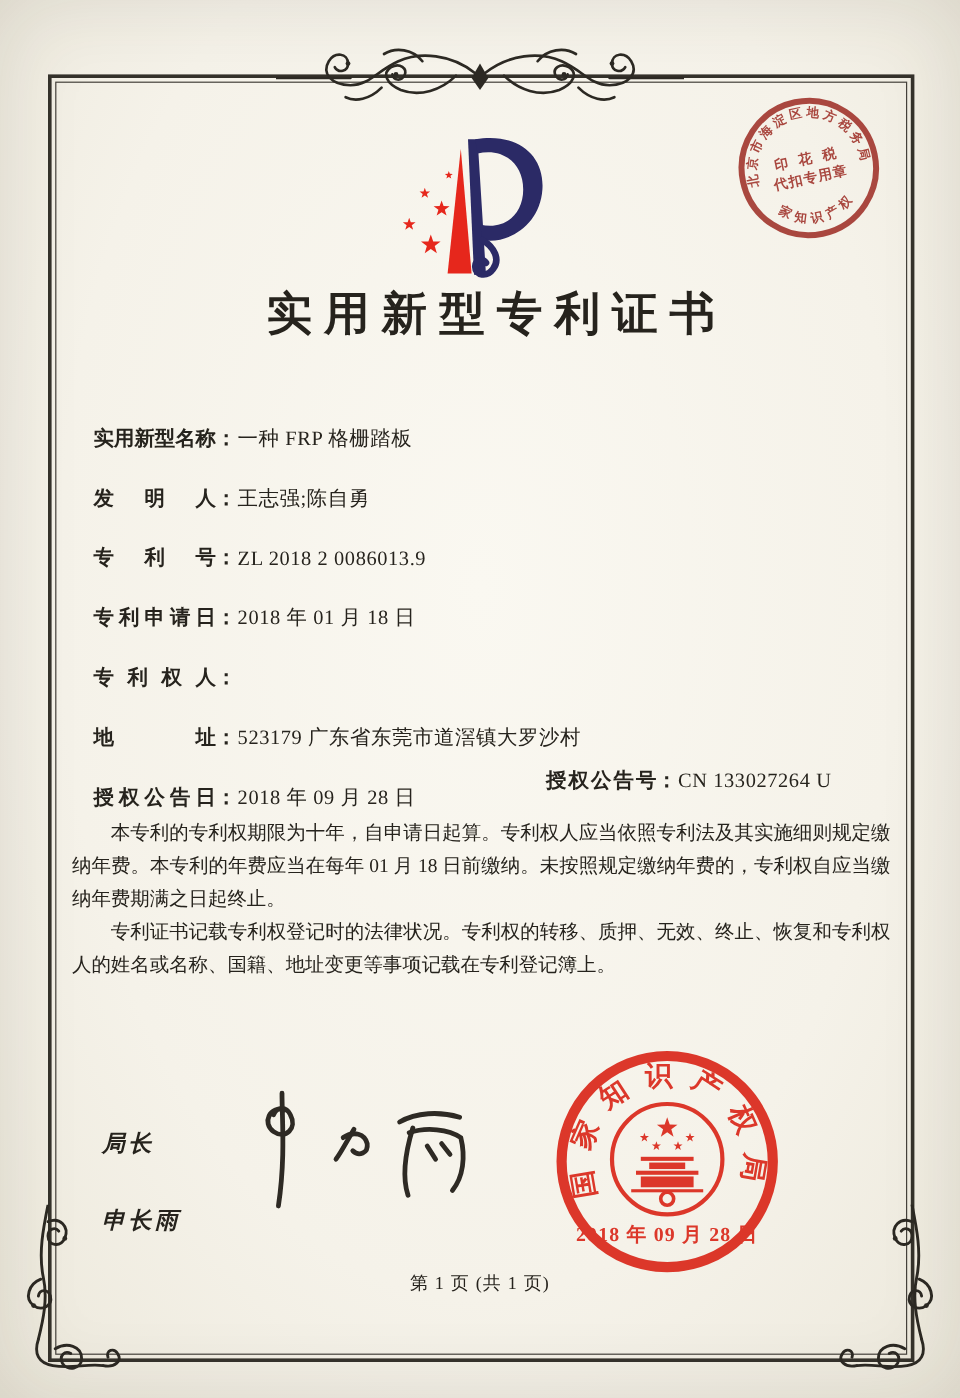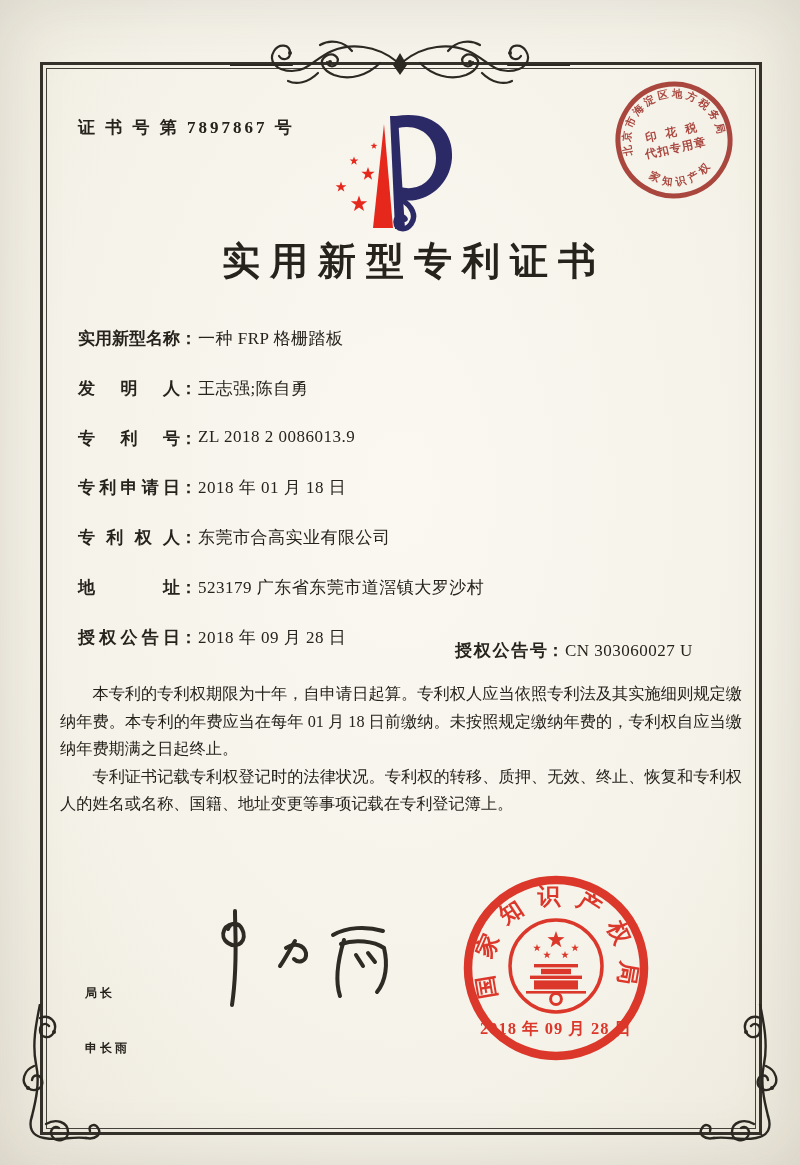--- a/index.html
+++ b/index.html
@@ -10,29 +10,29 @@
     font-family:"Liberation Serif","DejaVu Serif",serif;
     color:#26231d;overflow:hidden;
   }
   .frame{position:absolute;top:62px;left:40px;right:38px;bottom:30px;border:3px solid #34312a;}
   .frame::after{content:"";position:absolute;inset:3px;border:1px solid #44403a;}
   .ornament{position:absolute;}
   .cert-no{position:absolute;left:78px;top:116px;font-size:17px;letter-spacing:3px;font-weight:bold;}
   .logo{position:absolute;left:326px;top:108px;}
   .title{position:absolute;left:0;right:0;top:236px;text-align:center;font-size:38px;font-weight:bold;letter-spacing:10px;padding-left:28px;}
   .fields{position:absolute;left:78px;top:327px;right:60px;}
-  .frow{position:relative;height:49.8px;display:flex;align-items:flex-start;font-size:17px;}
+  .frow{position:relative;height:49.8px;display:flex;align-items:flex-end;font-size:17px;}
   .flabel{display:inline-block;width:102px;text-align:justify;text-align-last:justify;font-weight:bold;}
   .fcolon{font-weight:bold;}
   .fvalue{margin-left:1px;letter-spacing:.5px;}
   .grant{position:absolute;left:377px;top:0;height:100%;display:flex;align-items:center;}
   .grant .flabel{width:92px;}
   .body-text{position:absolute;left:60px;top:681px;width:682px;font-size:16.2px;line-height:27.6px;text-align:justify;}
   .body-text p{margin:0;text-indent:2em;}
-  .signer{position:absolute;left:85px;top:985px;font-size:12px;letter-spacing:3px;font-weight:bold;}
+  .signer{position:absolute;left:85px;top:940px;font-size:19px;letter-spacing:3px;font-weight:bold;font-style:italic;}
   .signer .name{margin-top:38px;}
   .signature{position:absolute;left:185px;top:903px;}
   .office-seal{position:absolute;left:460px;top:872px;}
   .tax-seal{position:absolute;left:609px;top:75px;}
   .footer{position:absolute;left:0;right:0;top:1060px;text-align:center;font-size:15px;letter-spacing:1px;}
   svg text{font-family:"Liberation Serif","DejaVu Serif",serif;}
 </style>
 </head>
 <body>
 
@@ -75,21 +75,20 @@
       <path d="M38 14 C 48 10, 56 18, 52 28 C 48 36, 38 34, 38 26 C 38 20, 44 18, 47 22"></path>
       <path d="M32 62 C 22 66, 18 78, 26 84 C 33 89, 42 84, 40 76 C 38 70, 31 70, 30 76"></path>
       <path d="M30 112 C 26 124, 30 132, 42 134 C 58 137, 70 132, 84 134"></path>
       <path d="M44 120 C 54 114, 66 118, 66 128 C 66 137, 54 139, 50 132 C 47 126, 52 121, 57 124"></path>
       <path d="M84 134 C 94 136, 100 130, 96 124 C 93 119, 86 121, 88 127"></path>
       <circle cx="52" cy="28" r="2" fill="#2b2822" stroke="none"></circle>
       <circle cx="26" cy="84" r="2" fill="#2b2822" stroke="none"></circle>
     </g>
   </svg>
 
-  <div class="cert-no">证 书 号 第 7897867 号</div>
 
   <svg class="logo" width="160" height="124" viewBox="0 0 160 124">
 
     <polygon points="58,16 47,120 67,120" fill="#e6271c"></polygon>
 
     <polygon points="64,8 72,8 79,121 69,121" fill="#2b2a66"></polygon>
 
     <path d="M70 8 C 106 2, 128 22, 126 50 C 124 80, 97 96, 76 92 L 74 79 C 93 84, 110 72, 110 50 C 110 28, 93 15, 72 20 Z" fill="#2b2a66"></path>
     <path d="M76 92 C 86 98, 91 108, 85 116 C 80 123, 70 122, 70 114 C 70 109, 76 107, 79 111" fill="none" stroke="#2b2a66" stroke-width="5.5" stroke-linecap="round"></path>
 
@@ -121,35 +120,34 @@
       <span class="fvalue">ZL 2018 2 0086013.9</span>
     </div>
     <div class="frow">
       <span class="flabel">专利申请日</span>
         <span class="fcolon">：</span>
       <span class="fvalue">2018 年 01 月 18 日</span>
     </div>
     <div class="frow">
       <span class="flabel">专利权人</span>
         <span class="fcolon">：</span>
-      <span class="fvalue">东莞市合高实业有限公司</span>
     </div>
     <div class="frow">
       <span class="flabel">地址</span>
         <span class="fcolon">：</span>
       <span class="fvalue">523179 广东省东莞市道滘镇大罗沙村</span>
     </div>
     <div class="frow">
       <span class="flabel">授权公告日</span>
         <span class="fcolon">：</span>
       <span class="fvalue">2018 年 09 月 28 日</span>
       <span class="grant">
         <span class="flabel">授权公告号</span>
           <span class="fcolon">：</span>
-        <span class="fvalue">CN 303060027 U</span>
+        <span class="fvalue">CN 133027264 U</span>
       </span>
     </div>
   </div>
 
   <div class="body-text">
     <p>本专利的专利权期限为十年，自申请日起算。专利权人应当依照专利法及其实施细则规定缴纳年费。本专利的年费应当在每年 01 月 18 日前缴纳。未按照规定缴纳年费的，专利权自应当缴纳年费期满之日起终止。</p>
     <p>专利证书记载专利权登记时的法律状况。专利权的转移、质押、无效、终止、恢复和专利权人的姓名或名称、国籍、地址变更等事项记载在专利登记簿上。</p>
   </div>
 
   <div class="signer">
@@ -210,14 +208,15 @@
         <textPath href="#taxTop" startOffset="50%" text-anchor="middle">北京市海淀区地方税务局</textPath>
       </text>
       <text font-size="10.5" font-weight="bold" fill="#9c2a22" letter-spacing="4">
         <textPath href="#taxBot" startOffset="50%" text-anchor="middle">国家知识产权局</textPath>
       </text>
       <text x="0" y="-4" text-anchor="middle" font-size="11.5" font-weight="bold" fill="#9c2a22" letter-spacing="3">印 花 税</text>
       <text x="0" y="12" text-anchor="middle" font-size="11.5" font-weight="bold" fill="#9c2a22" letter-spacing="1">代扣专用章</text>
     </g>
   </svg>
 
+  <div class="footer">第 1 页 (共 1 页)</div>
 
 </div>
 
 </body></html>

